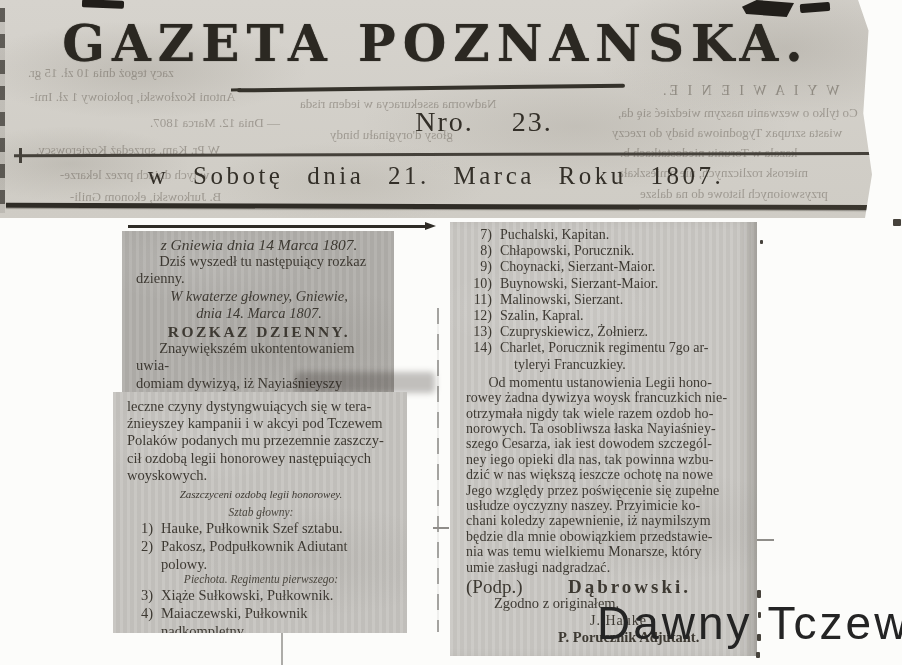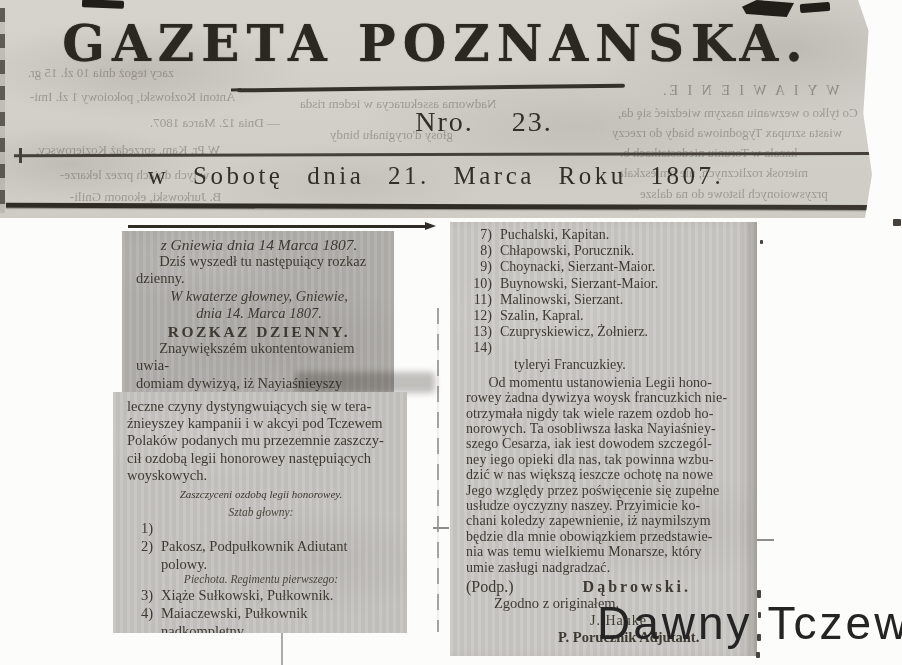--- a/index.html
+++ b/index.html
@@ -68,21 +68,21 @@
   .it{font-style:italic;}
   .dateline{font-size:15.5px;}
   .order-heading{font-weight:bold;letter-spacing:2.5px;font-size:15.5px;margin-top:1px;}
   .award-heading{font-size:11px;margin:4px 0 6px;}
   .sub-heading{font-size:11.5px;line-height:13px;color:#4a463e;}
   .item{display:flex;font-size:14.5px;line-height:18px;}
   .block-r .item{line-height:16.2px;font-size:14px;}
   .item .num{width:26px;text-align:right;margin-right:8px;flex:none;}
   .item14-cont{margin-left:48px;font-size:14px;line-height:16.2px;}
   .para-r{font-size:14px;line-height:15.4px;letter-spacing:.1px;margin-top:2px;}
-  .sig-row{display:flex;justify-content:space-between;font-size:16px;line-height:17px;
+  .sig-row{display:flex;justify-content:space-between;font-size:19px;line-height:17px;
     margin-top:3px;padding-right:52px;gap:16px;}
   .sig-name{letter-spacing:3px;font-weight:bold;}
   .certified{margin-left:28px;font-size:14.5px;line-height:17px;}
   .adj-sig{margin-left:124px;font-size:14px;line-height:17px;font-weight:normal;letter-spacing:1px;}
   .adj-title{margin-left:92px;font-size:14.5px;line-height:17px;font-weight:bold;}
 
   .darken-a{position:absolute;left:295px;top:372px;width:140px;height:21px;
     background:rgba(38,33,27,.28);filter:blur(3px);border-radius:4px;}
 
   
@@ -154,20 +154,21 @@
     <div class="bt pre">leczne czyny dystyngwuiących się w tera-
 źnieyszey kampanii i w akcyi pod Tczewem
 Polaków podanych mu przezemnie zaszczy-
 cił ozdobą legii honorowey następuiących
 woyskowych.</div>
     <div class="it c award-heading">Zaszczyceni ozdobą legii honorowey.</div>
     <div class="it c sub-heading">Sztab głowny:</div>
 
     <div class="item">
       <span class="num">1)</span>
+      <span>Hauke, Pułkownik Szef sztabu.</span>
       </div>
     <div class="item">
       <span class="num">2)</span>
       <span>Pakosz, Podpułkownik Adiutant polowy.</span>
       </div>
 
     <div class="it c sub-heading">Piechota. Regimentu pierwszego:</div>
 
     <div class="item">
       <span class="num">3)</span>
@@ -211,20 +212,21 @@
     <div class="item">
       <span class="num">12)</span>
       <span>Szalin, Kapral.</span>
       </div>
     <div class="item">
       <span class="num">13)</span>
       <span>Czupryskiewicz, Żołnierz.</span>
       </div>
     <div class="item">
       <span class="num">14)</span>
+      <span>Charlet, Porucznik regimentu 7go ar-</span>
       </div>
     <div class="item14-cont">tyleryi Francuzkiey.</div>
 
     <div class="para-r pre indent">Od momentu ustanowienia Legii hono-
 rowey żadna dywizya woysk francuzkich nie-
 otrzymała nigdy tak wiele razem ozdob ho-
 norowych.  Ta osobliwsza łaska Nayiaśniey-
 szego Cesarza, iak iest dowodem szczegól-
 ney iego opieki dla nas, tak powinna wzbu-
 dzić w nas większą ieszcze ochotę na nowe

